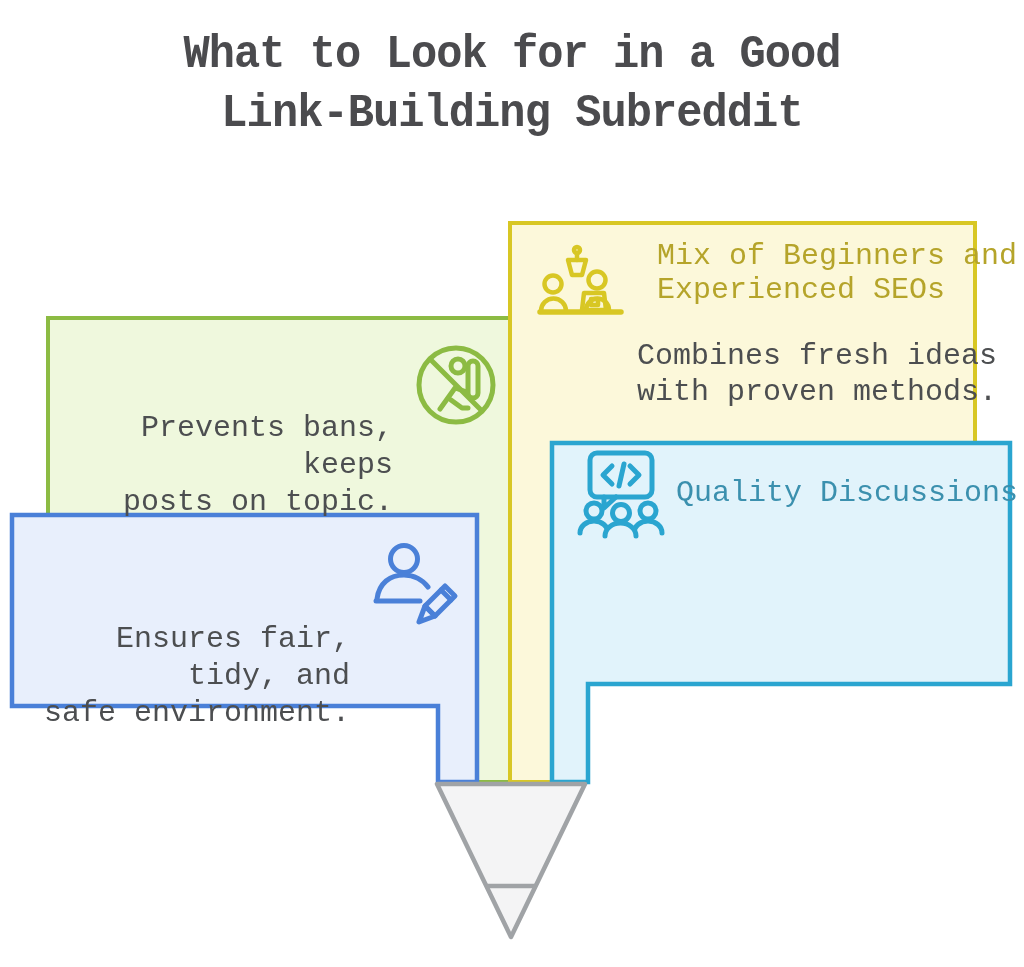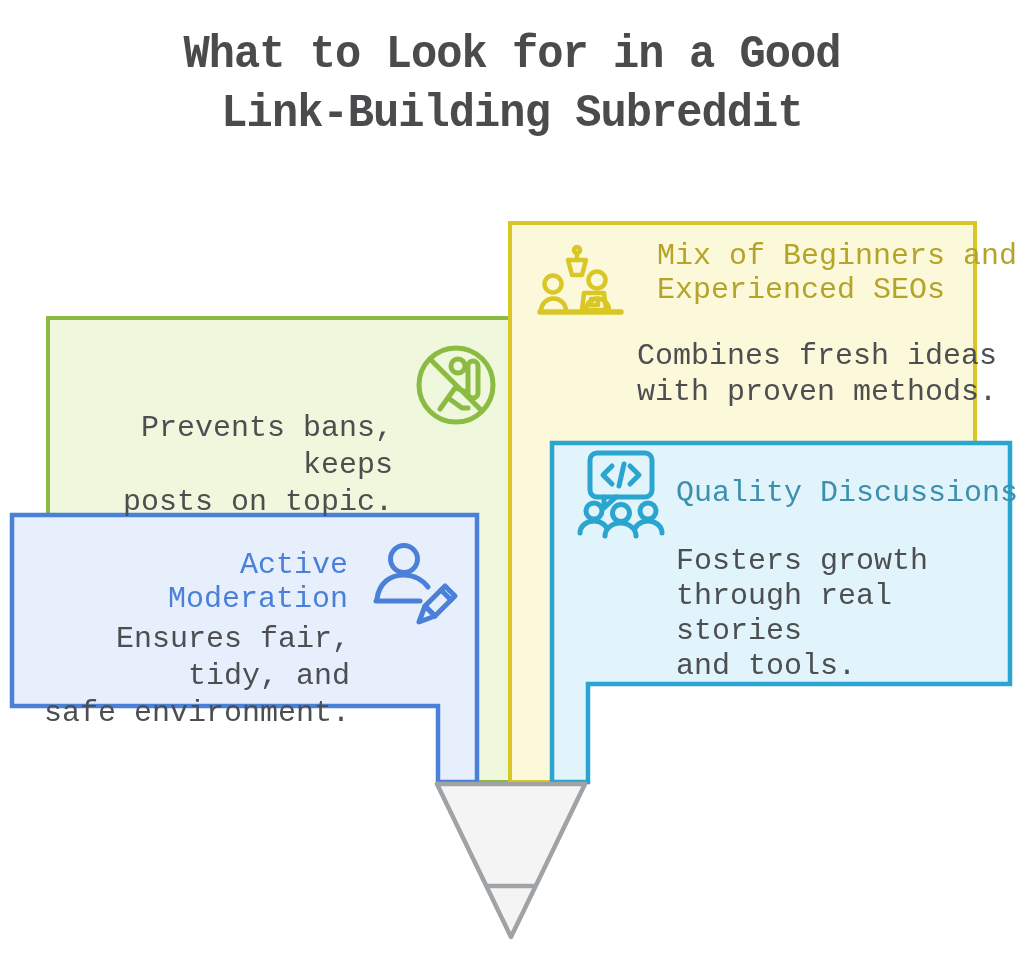--- a/index.html
+++ b/index.html
@@ -107,22 +107,18 @@
   </svg>
 
   <div class="card-heading h-yellow pre" style="left:637px;top:239px;margin-left:20px;">Mix of Beginners and
 Experienced SEOs</div>
   <div class="card-body pre" style="left:637px;top:338px;">Combines fresh ideas
 with proven methods.</div>
 
   <div class="card-body pre t-right" style="left:60px;top:410px;width:333px;line-height:37px;">Prevents bans, keeps
 posts on topic.</div>
 
-  <div class="card-heading h-blue pre t-right" style="left:60px;top:548px;width:288px;">Active Moderation</div>
   <div class="card-body pre t-right" style="left:40px;top:606px;width:310px;line-height:37px;margin-top:15px;">Ensures fair, tidy, and
 safe environment.</div>
 
   <div class="card-heading h-cyan pre" style="left:676px;top:476px;">Quality Discussions</div>
-  <div class="card-body pre" style="left:676px;top:544px;line-height:35px;">Fosters growth
-through real stories
-and tools.</div>
 
 </div>
 
 </body></html>

